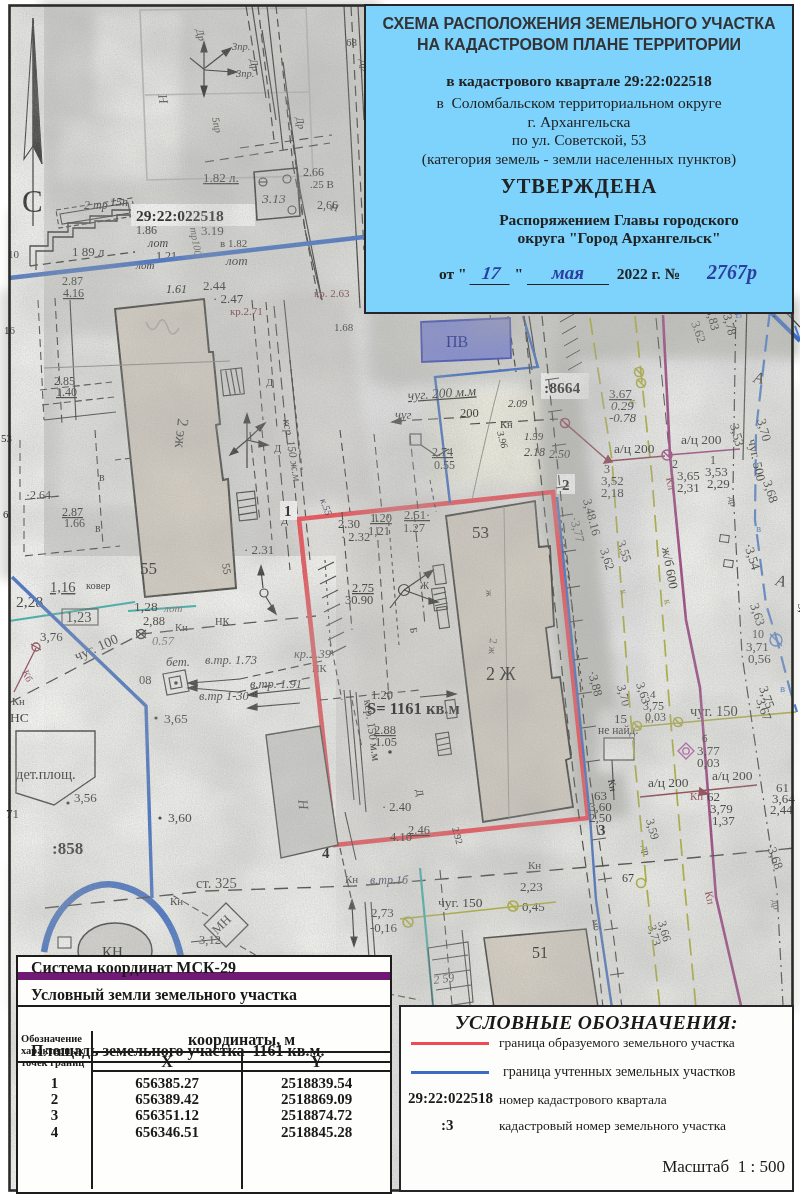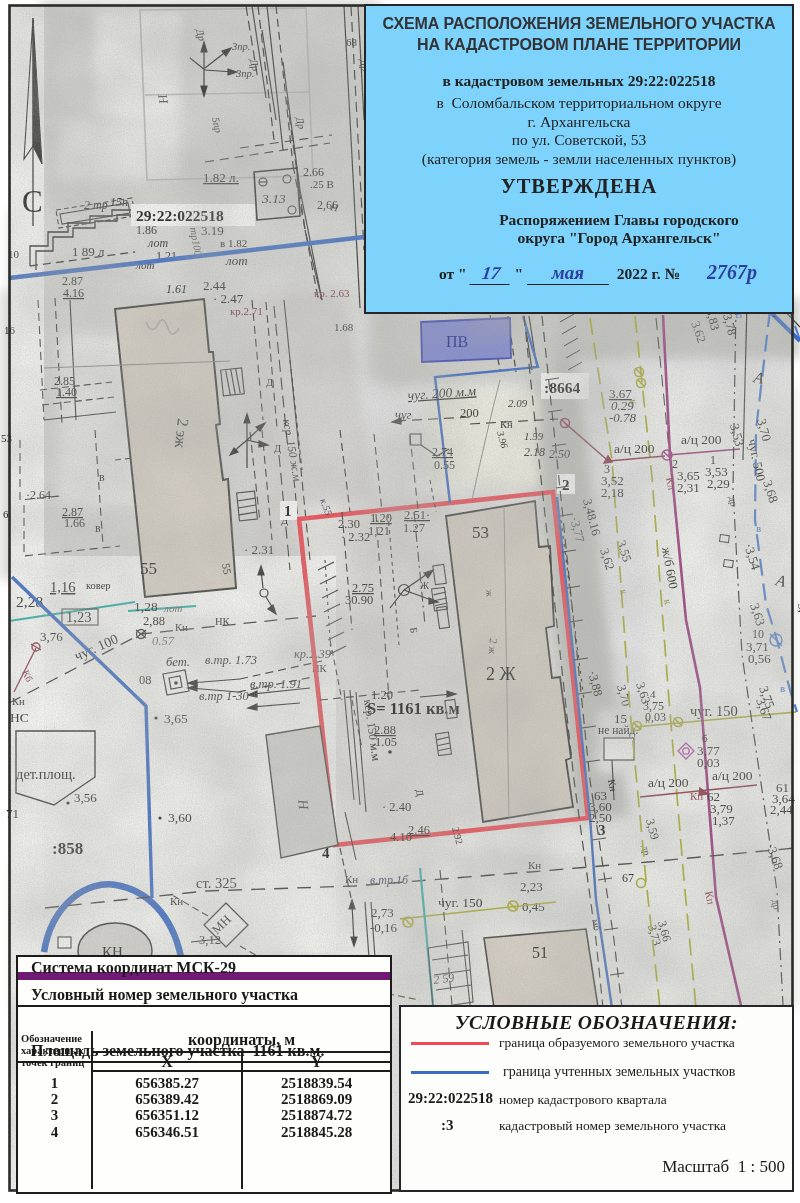--- a/index.html
+++ b/index.html
@@ -788,36 +788,36 @@
 <rect x="10" y="6" width="782" height="1184" filter="url(#cloudF)" opacity="0.6"></rect>
 <rect x="10" y="6" width="782" height="1184" filter="url(#noiseF)" opacity="0.45"></rect>
 
 <rect x="9.5" y="5.5" width="783" height="1185" fill="none" stroke="#2b2b28" stroke-width="2.6"></rect>
 </svg>
 
 <div class="abs" style="left:364px;top:4px;width:426px;height:306px;border:2.5px solid #26262a;background:#7dd3fc;z-index:5;">
 
   <div class="abs san" style="left:0;top:8px;width:100%;text-align:center;font-weight:bold;font-size:16px;line-height:20.5px;color:#333336;letter-spacing:-0.1px;white-space:nowrap;">СХЕМА РАСПОЛОЖЕНИЯ ЗЕМЕЛЬНОГО УЧАСТКА<br>НА КАДАСТРОВОМ ПЛАНЕ ТЕРРИТОРИИ</div>
 
-  <div class="abs ser" style="left:0;top:66px;width:100%;text-align:center;font-weight:bold;font-size:15.5px;color:#222;">в кадастровом земельных 29:22:022518</div>
+  <div class="abs ser" style="left:0;top:66px;width:100%;text-align:center;font-weight:bold;font-size:15.5px;color:#222;">в кадастрового квартале 29:22:022518</div>
 
   <div class="abs ser" style="left:0;top:88px;width:100%;text-align:center;font-size:15.5px;line-height:18.5px;color:#222;">в&nbsp; Соломбальском территориальном округе<br>г. Архангельска<br>по ул. Советской, 53<br>(категория земель - земли населенных пунктов)</div>
 
   <div class="abs ser" style="left:0;top:169px;width:100%;text-align:center;font-weight:bold;font-size:20.5px;letter-spacing:1px;color:#222;">УТВЕРЖДЕНА</div>
 
   <div class="abs ser" style="left:0;top:205px;width:100%;text-align:center;font-weight:bold;font-size:15.5px;line-height:18px;color:#222;padding-left:40px;">Распоряжением Главы городского<br>округа "Город Архангельск"</div>
 
   <div class="abs ser" style="left:0;top:255px;width:100%;text-align:left;font-weight:bold;font-size:15.5px;color:#222;padding-left:73px;">от " <span style="display:inline-block;width:40px;border-bottom:1.6px solid #222;text-align:center;font-family:'Liberation Serif';color:#2b3f9e;font-style:italic;font-size:18px;transform:skewX(-8deg);">17</span> " <span style="display:inline-block;width:82px;border-bottom:1.6px solid #222;text-align:center;color:#2b3f9e;font-style:italic;font-size:19px;">мая</span>&nbsp; 2022 г. № <span style="display:inline-block;width:96px;text-align:center;color:#2b3f9e;font-style:italic;font-size:20px;">2767р</span></div>
 </div>
 
 <div class="abs" style="left:16px;top:955px;width:372px;height:235px;border:2.5px solid #1c1c1a;background:#fefefd;z-index:5;font-family:'Liberation Serif',serif;color:#1a1a18;">
 
   <div class="abs" style="left:0;top:0;width:100%;height:23px;border-bottom:8px solid #701a75;font-weight:bold;font-size:16px;padding:2px 0 0 13px;box-sizing:border-box;">Система координат МСК-29</div>
 
-  <div class="abs" style="left:0;top:23px;width:100%;height:27px;border-bottom:2px solid #1c1c1a;font-weight:bold;font-size:16px;padding:6px 0 0 13px;box-sizing:border-box;">Условный номер земельного участка</div>
+  <div class="abs" style="left:0;top:23px;width:100%;height:27px;border-bottom:2px solid #1c1c1a;font-weight:bold;font-size:16px;padding:6px 0 0 13px;box-sizing:border-box;">Условный земли земельного участка</div>
 
   <div class="abs" style="left:0;top:50px;width:100%;height:24px;border-bottom:2px solid #1c1c1a;font-weight:bold;font-size:16px;padding:3px 0 0 13px;box-sizing:border-box;margin-top:32px;">Площадь земельного участка&nbsp; 1161 кв.м.</div>
 
   <div class="abs" style="left:3px;top:76px;width:70px;font-weight:bold;font-size:10.5px;line-height:12px;text-align:left;">Обозначение<br>характерных<br>точек границ</div>
 
   <div class="abs" style="left:73px;top:74px;width:299px;height:22px;border-left:2px solid #1c1c1a;border-bottom:2px solid #1c1c1a;font-weight:bold;font-size:16px;text-align:center;box-sizing:border-box;">координаты, м</div>
 
   <div class="abs" style="left:73px;top:96px;width:150px;height:19px;border-left:2px solid #1c1c1a;border-bottom:2px solid #1c1c1a;font-weight:bold;font-size:16px;text-align:center;box-sizing:border-box;line-height:18px;">X</div>
   <div class="abs" style="left:223px;top:96px;width:149px;height:19px;border-left:2px solid #1c1c1a;border-bottom:2px solid #1c1c1a;font-weight:bold;font-size:16px;text-align:center;box-sizing:border-box;line-height:18px;">Y</div>
 

